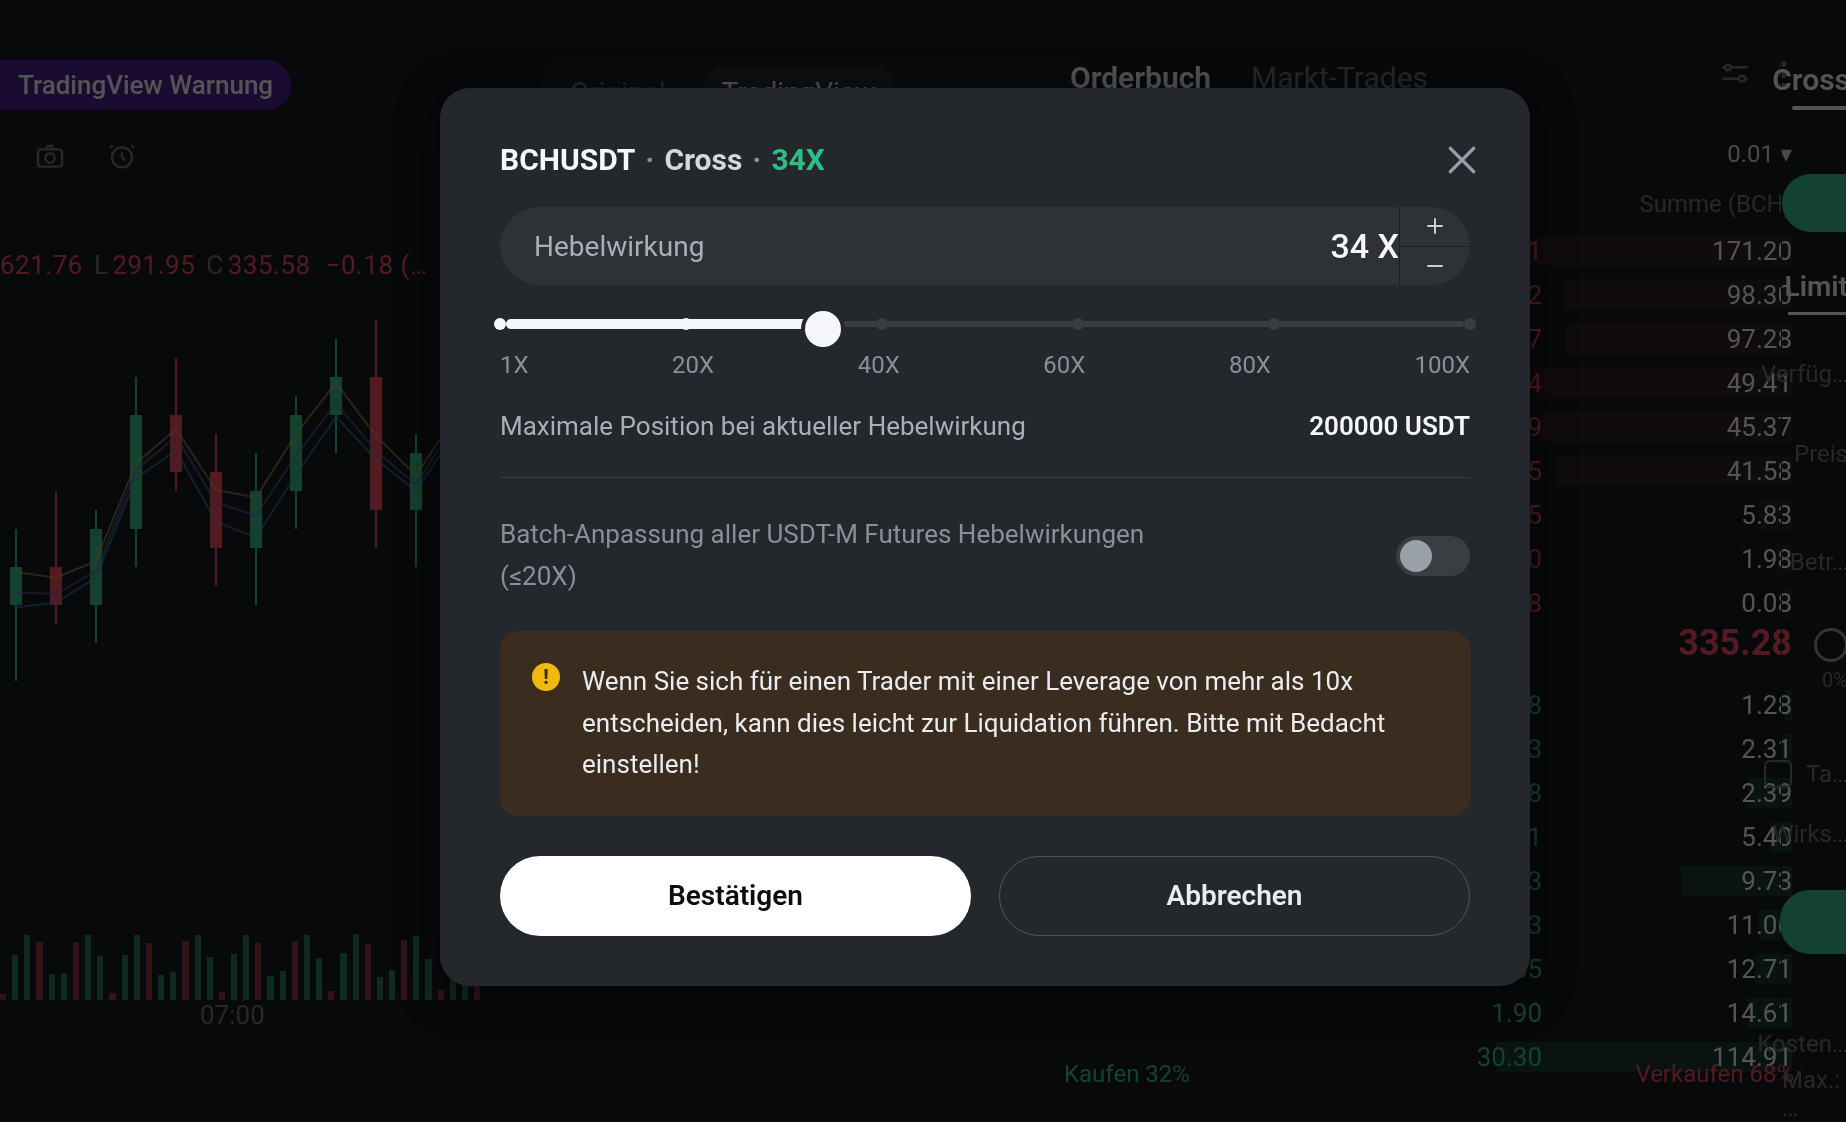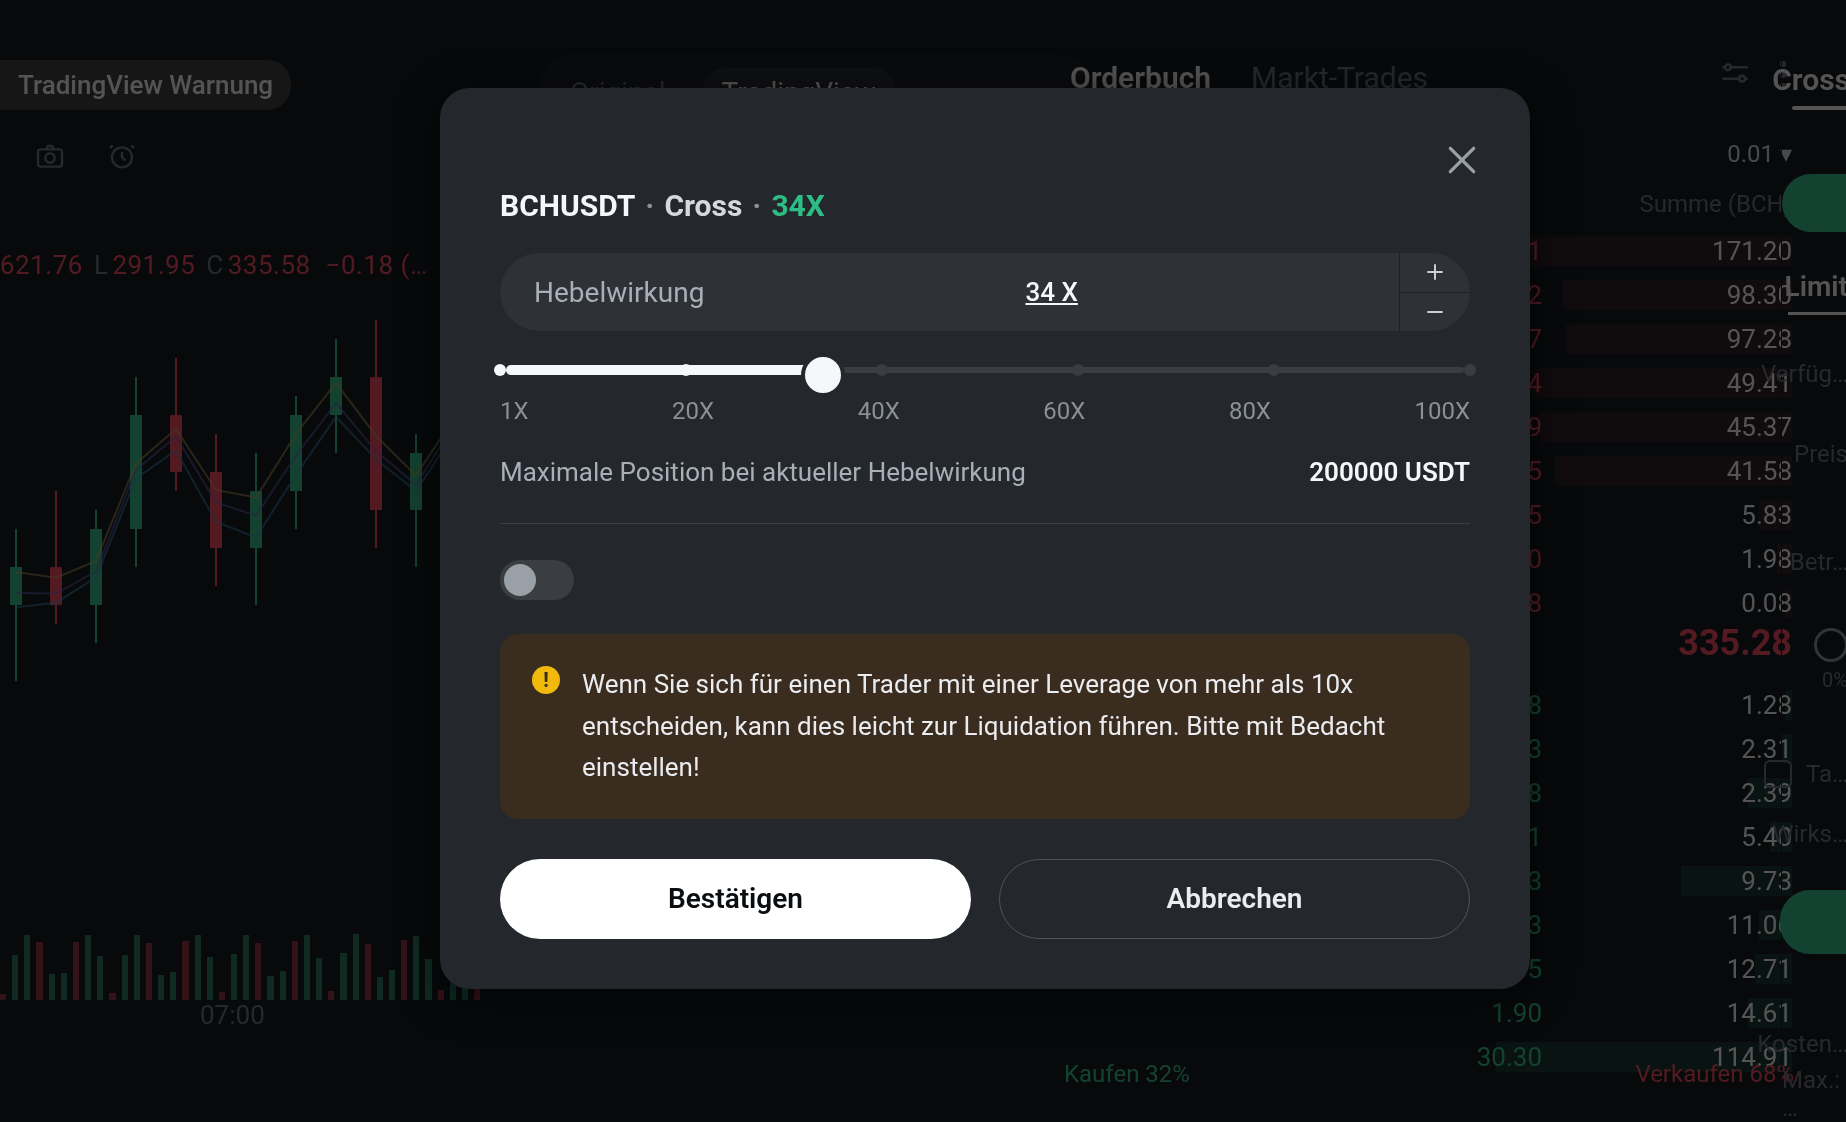--- a/index.html
+++ b/index.html
@@ -17,21 +17,21 @@
     --border:#383b40;
     --pill:#2a2d32;
     --pill-hover:#303338;
   }
   html,body{margin:0;padding:0;background:var(--bg);color:var(--txt);font-family:-apple-system,BlinkMacSystemFont,"Segoe UI",Roboto,Helvetica,Arial,sans-serif;overflow:hidden;}
   body{font-variant-numeric:tabular-nums;}
   .root{position:relative;width:1846px;height:1122px;transform-origin:top left;}
 
   
   .backlayer{position:absolute;inset:0;filter:brightness(.55) saturate(.9);}
-  .tv-badge{position:absolute;left:0;top:60px;background:#404040;color:var(--txt);padding:10px 18px;border-radius:0 24px 24px 0;font-size:26px;font-weight:500;}
+  .tv-badge{position:absolute;left:0;top:60px;background:#4c1d95;color:var(--txt);padding:10px 18px;border-radius:0 24px 24px 0;font-size:26px;font-weight:500;}
   .mini-icons{position:absolute;left:34px;top:140px;display:flex;gap:40px;color:#6c7178;font-size:28px;}
   .chart-tabs{position:absolute;left:540px;top:54px;display:flex;align-items:center;gap:36px;background:#1c1f24;border-radius:32px;padding:14px 30px;}
   .chart-tabs span{font-size:28px;color:#6c7178;}
   .chart-tabs .active{background:#2b2f36;color:#eaecef;padding:8px 20px;border-radius:24px;}
   .grid-icon,.cols-icon{display:inline-flex;gap:6px;}
   .dot{width:8px;height:8px;background:#6c7178;border-radius:2px;}
   .dot.sm{width:6px;height:6px;}
   .ob-tabs{position:absolute;left:1070px;top:60px;display:flex;gap:40px;font-size:30px;}
   .ob-tabs .t1{color:#eaecef;font-weight:600;}
   .ob-tabs .t2{color:#6c7178;}
@@ -71,25 +71,25 @@
   .side-circle{width:28px;height:28px;border:3px solid #8a8f98;border-radius:50%;}
   .side-chk{width:24px;height:24px;border:2px solid #6c7178;border-radius:6px;}
   .side-pill{position:absolute;right:0;top:174px;width:66px;height:58px;background:var(--accent);border-radius:30px 0 0 30px;}
 
   
   .modal-overlay{position:absolute;inset:0;background:rgba(0,0,0,.35);}
   .modal{position:absolute;left:440px;top:88px;width:970px;background:var(--bg-modal);border-radius:30px;padding:54px 60px 50px 60px;box-shadow:0 8px 40px rgba(0,0,0,.6);}
   .modal h1{margin:0;font-size:40px;font-weight:700;color:#f5f7fa;}
   .close-btn{position:absolute;right:48px;top:52px;width:40px;height:40px;cursor:pointer;color:#9aa0a8;}
   .close-btn svg{width:40px;height:40px;}
-  .pair-row{margin-top:46px;font-size:30px;font-weight:700;display:flex;gap:10px;}
+  .pair-row{font-size:30px;font-weight:700;display:flex;gap:10px;}
   .pair-row .p1{color:#f5f7fa;} .pair-row .dot-sep{color:#8a8f98;} .pair-row .p2{color:#d5d9de;} .pair-row .p3{color:var(--accent);}
   .stepper{margin-top:30px;display:flex;align-items:center;background:#2e3136;border-radius:999px;height:78px;}
   .stepper-label{flex:0 0 auto;padding-left:34px;font-size:28px;color:#a9afb8;}
-  .stepper-val{flex:1;text-align:center;font-size:26px;font-weight:500;color:#f5f7fa;text-decoration:underline;}
+  .stepper-val{flex:1;text-align:right;font-size:34px;font-weight:500;color:#f5f7fa;}
   .stepper-btns{display:flex;flex-direction:column;border-left:1px solid #1c1f24;height:100%;}
   .step-btn{width:70px;height:39px;display:flex;align-items:center;justify-content:center;color:#c9ced6;cursor:pointer;}
   .step-btn:first-child{border-bottom:1px solid #1c1f24;}
   .step-btn svg{width:24px;height:24px;}
 
   .slider-wrap{margin-top:30px;}
   .slider-track{position:relative;height:18px;}
   .track-bg{position:absolute;left:6px;right:6px;top:6px;height:6px;background:#3a3d42;border-radius:3px;}
   .track-fill{position:absolute;left:6px;top:4px;height:10px;background:#f5f7fa;border-radius:5px;}
   .ticks{position:absolute;inset:0;}
@@ -458,20 +458,21 @@
     </div>
 
     <div class="maxpos">
       <span class="l">Maximale Position bei aktueller Hebelwirkung</span>
       <span class="r">200000 USDT</span>
     </div>
 
     <div class="divider"></div>
 
     <div class="batch-row">
+      <div class="lbl">Batch-Anpassung aller USDT-M Futures Hebelwirkungen (≤20X)</div>
       <div class="toggle">
           <div class="knob"></div>
         </div>
     </div>
 
     <div class="warn">
       <div class="warn-icon">!</div>
       <div class="warn-txt">Wenn Sie sich für einen Trader mit einer Leverage von mehr als 10x entscheiden, kann dies leicht zur Liquidation führen. Bitte mit Bedacht einstellen!</div>
     </div>
 

